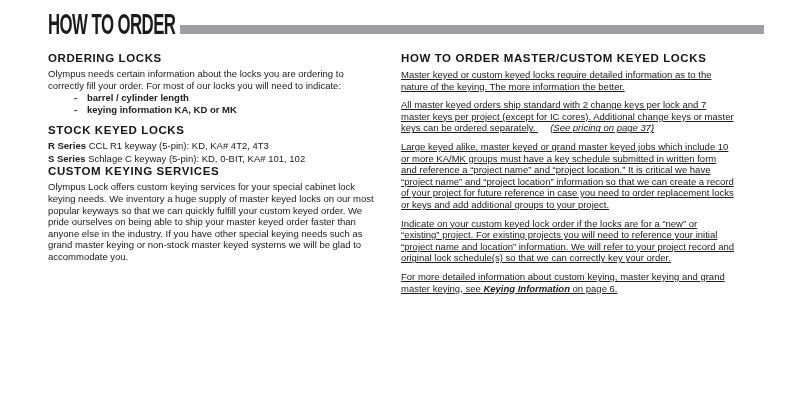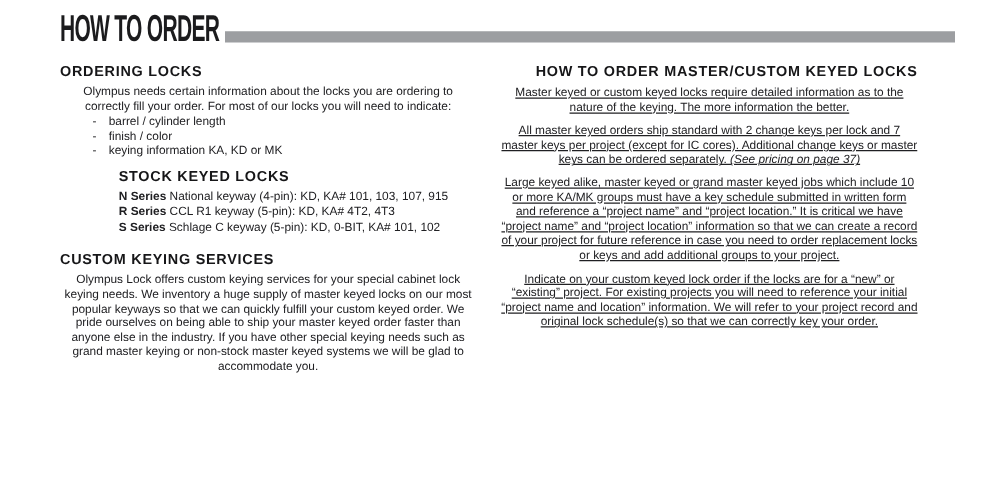--- a/index.html
+++ b/index.html
@@ -12,36 +12,36 @@
          font-weight:bold;color:#1b1b1d;letter-spacing:-1px;white-space:nowrap;
          transform:scaleX(0.56);transform-origin:0 0;}
   .title-rule{position:absolute;left:180px;top:25px;width:584px;height:9px;background:#9c9ea1;}
 
   
   .columns{display:flex;padding:6px 0 0 48px;}
   .col-left{width:352px;margin-right:20px;}
   .col-right{width:352px;}
 
   h2{font-size:11.5px;font-weight:bold;letter-spacing:0.6px;margin:0 0 4px 0;color:#161618;}
-  .body{font-size:9.5px;line-height:11.6px;margin:0 0 6px 0;text-align:center;}
+  .body{font-size:9.5px;line-height:11.6px;margin:0 0 6px 0;}
 
-  .block-stock{margin-top:9px;margin-left:47px;}
-  .block-custom{margin-top:13px;}
+  .block-stock{margin-top:9px;}
+  .block-custom{}
 
-  .dash-list{list-style:none;margin:0 0 0 0;padding:1px 0 0 26px;}
+  .dash-list{list-style:none;margin:0 0 0 0;padding:1px 0 0 26px;font-weight:bold;}
   .dash-list li{font-size:9.5px;line-height:11.6px;}
   .dash-list .marker{display:inline-block;width:13px;}
 
   .stock-line{font-size:9.5px;line-height:12.5px;}
   .stock-line.indent{padding-left:10px;}
   .stock-line b{font-weight:bold;}
 
-  .col-right h2{margin-bottom:5px;text-align:right;}
+  .col-right h2{margin-bottom:5px;}
   .col-right .body{margin-bottom:7px;text-decoration:underline;}
-  i{font-style:italic;}
+  i{font-style:italic;margin-left:12px;}
   .bi{font-style:italic;font-weight:bold;}
 </style>
 </head>
 <body>
 
 <div class="page">
 
   <header class="masthead">
     <h1 class="title">HOW TO ORDER</h1>
     <div class="title-rule"></div>
@@ -49,41 +49,40 @@
 
   <main class="columns">
 
     <section class="col-left">
 
       <div class="block">
         <h2>ORDERING LOCKS</h2>
         <p class="body" style="margin-bottom:0;">Olympus needs certain information about the locks you are ordering to correctly fill your order. For most of our locks you will need to indicate:</p>
         <ul class="dash-list">
           <li><span class="marker">-</span><span>barrel / cylinder length</span></li>
-          <li><span class="marker">-</span><span>finish / color</span></li>
           <li><span class="marker">-</span><span>keying information KA, KD or MK</span></li>
         </ul>
       </div>
 
       <div class="block block-stock">
         <h2>STOCK KEYED LOCKS</h2>
-        <div class="stock-line"><b>N Series</b><span> National keyway (4-pin): KD, KA# 101, 103, 107, 915</span></div>
         <div class="stock-line"><b>R Series</b><span> CCL R1 keyway (5-pin): KD, KA# 4T2, 4T3</span></div>
         <div class="stock-line"><b>S Series</b><span> Schlage C keyway (5-pin): KD, 0-BIT, KA# 101, 102</span></div>
       </div>
 
       <div class="block block-custom">
         <h2>CUSTOM KEYING SERVICES</h2>
         <p class="body">Olympus Lock offers custom keying services for your special cabinet lock keying needs. We inventory a huge supply of master keyed locks on our most popular keyways so that we can quickly fulfill your custom keyed order. We pride ourselves on being able to ship your master keyed order faster than anyone else in the industry. If you have other special keying needs such as grand master keying or non-stock master keyed systems we will be glad to accommodate you.</p>
       </div>
 
     </section>
 
     <section class="col-right">
       <h2>HOW TO ORDER MASTER/CUSTOM KEYED LOCKS</h2>
       <p class="body">Master keyed or custom keyed locks require detailed information as to the nature of the keying. The more information the better.</p>
       <p class="body"><span>All master keyed orders ship standard with 2 change keys per lock and 7 master keys per project (except for IC cores). Additional change keys or master keys can be ordered separately. </span><i>(See pricing on page 37)</i></p>
       <p class="body">Large keyed alike, master keyed or grand master keyed jobs which include 10 or more KA/MK groups must have a key schedule submitted in written form and reference a “project name” and “project location.” It is critical we have “project name” and “project location” information so that we can create a record of your project for future reference in case you need to order replacement locks or keys and add additional groups to your project.</p>
       <p class="body">Indicate on your custom keyed lock order if the locks are for a “new” or “existing” project. For existing projects you will need to reference your initial “project name and location” information. We will refer to your project record and original lock schedule(s) so that we can correctly key your order.</p>
+      <p class="body"><span>For more detailed information about custom keying, master keying and grand master keying, see </span><span class="bi">Keying Information</span><span> on page 6.</span></p>
     </section>
 
   </main>
 </div>
 
 </body></html>

